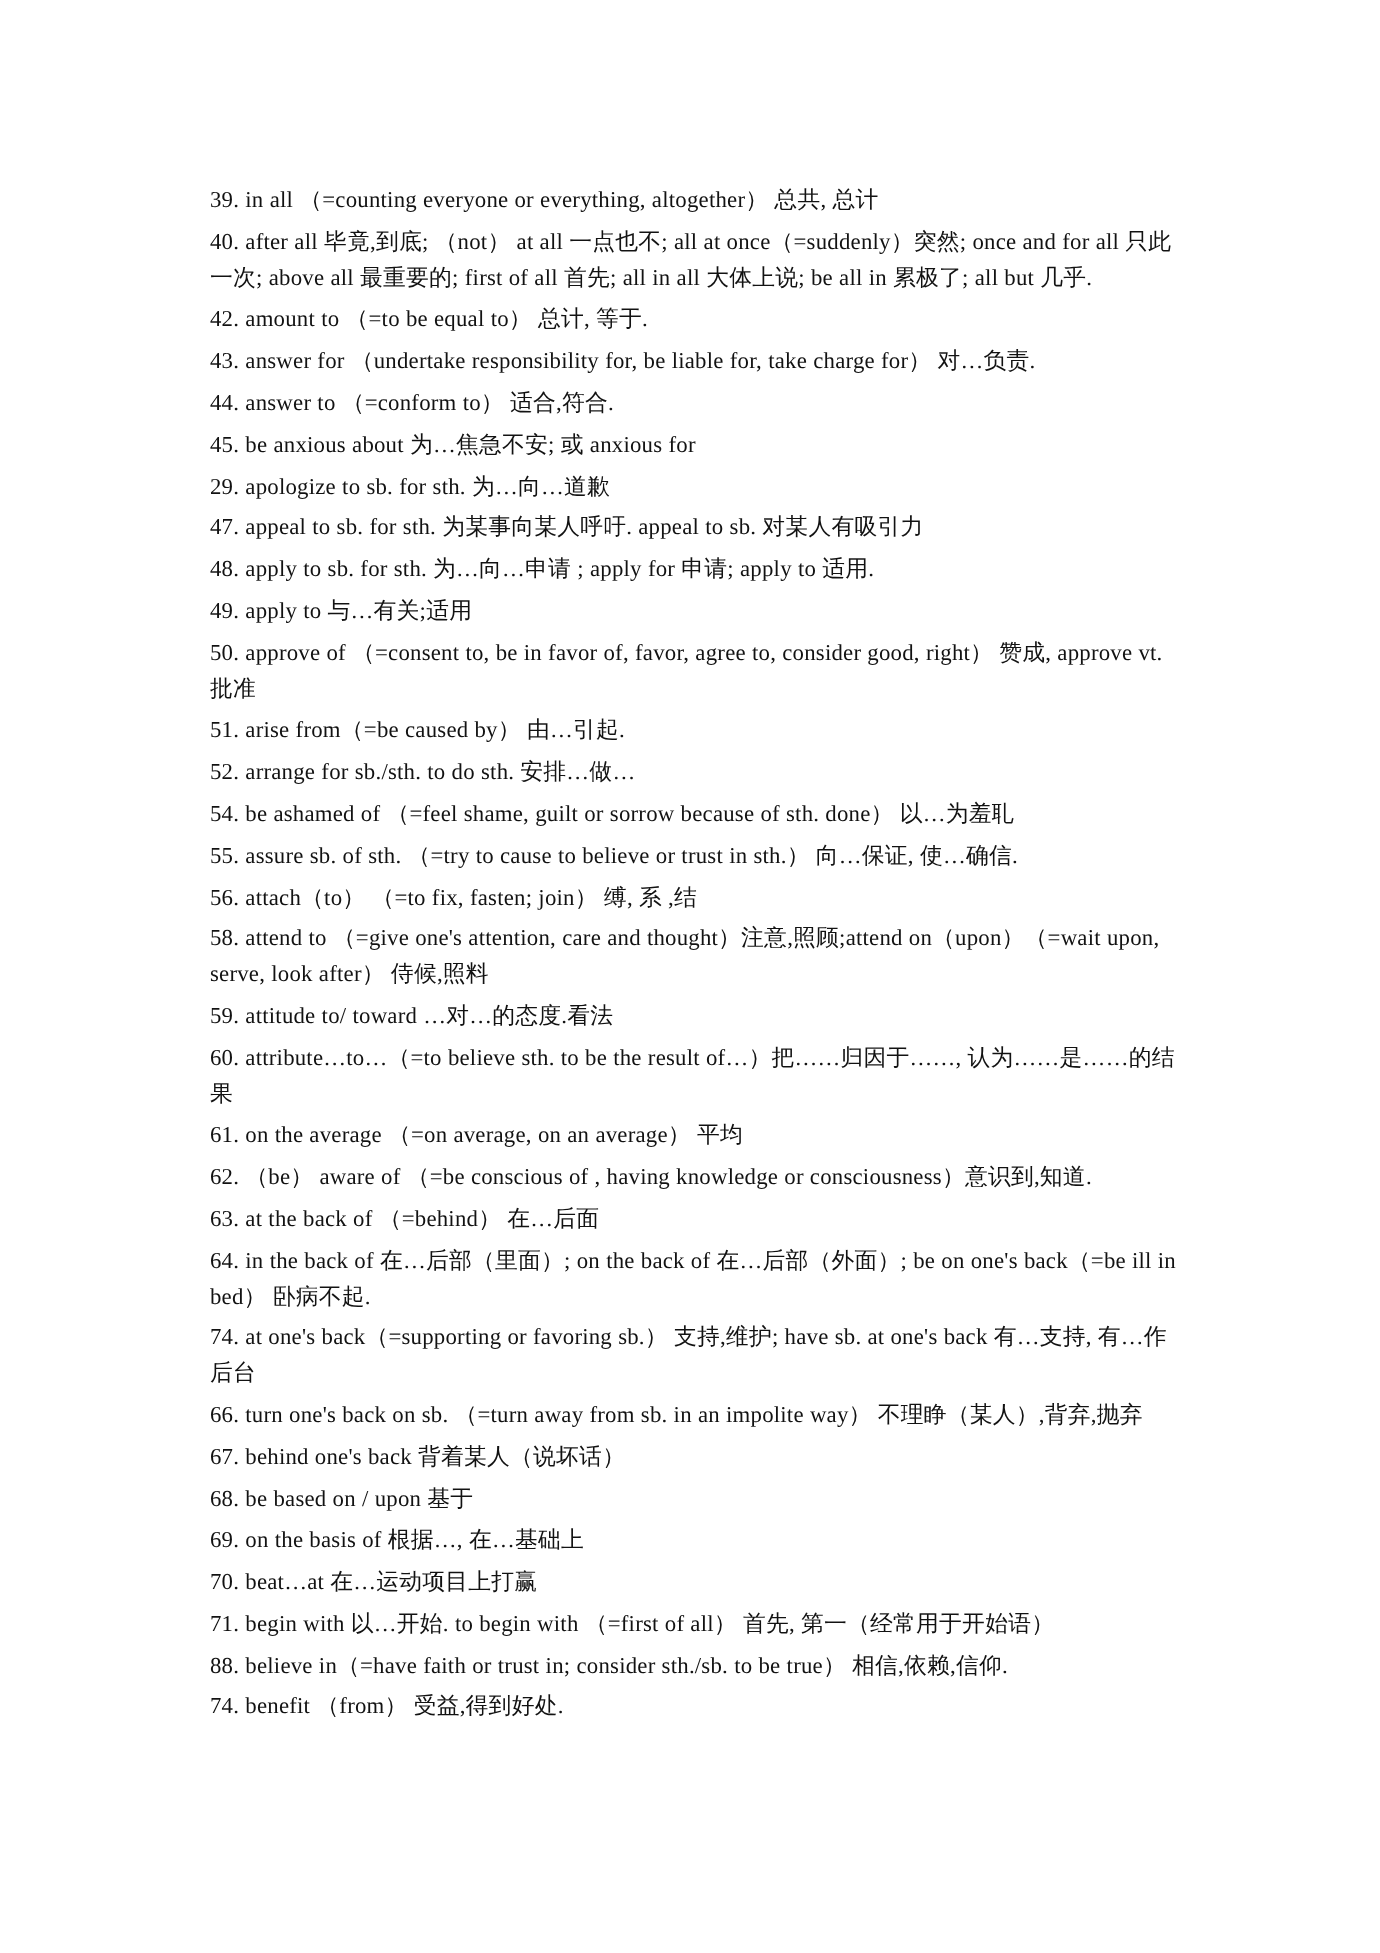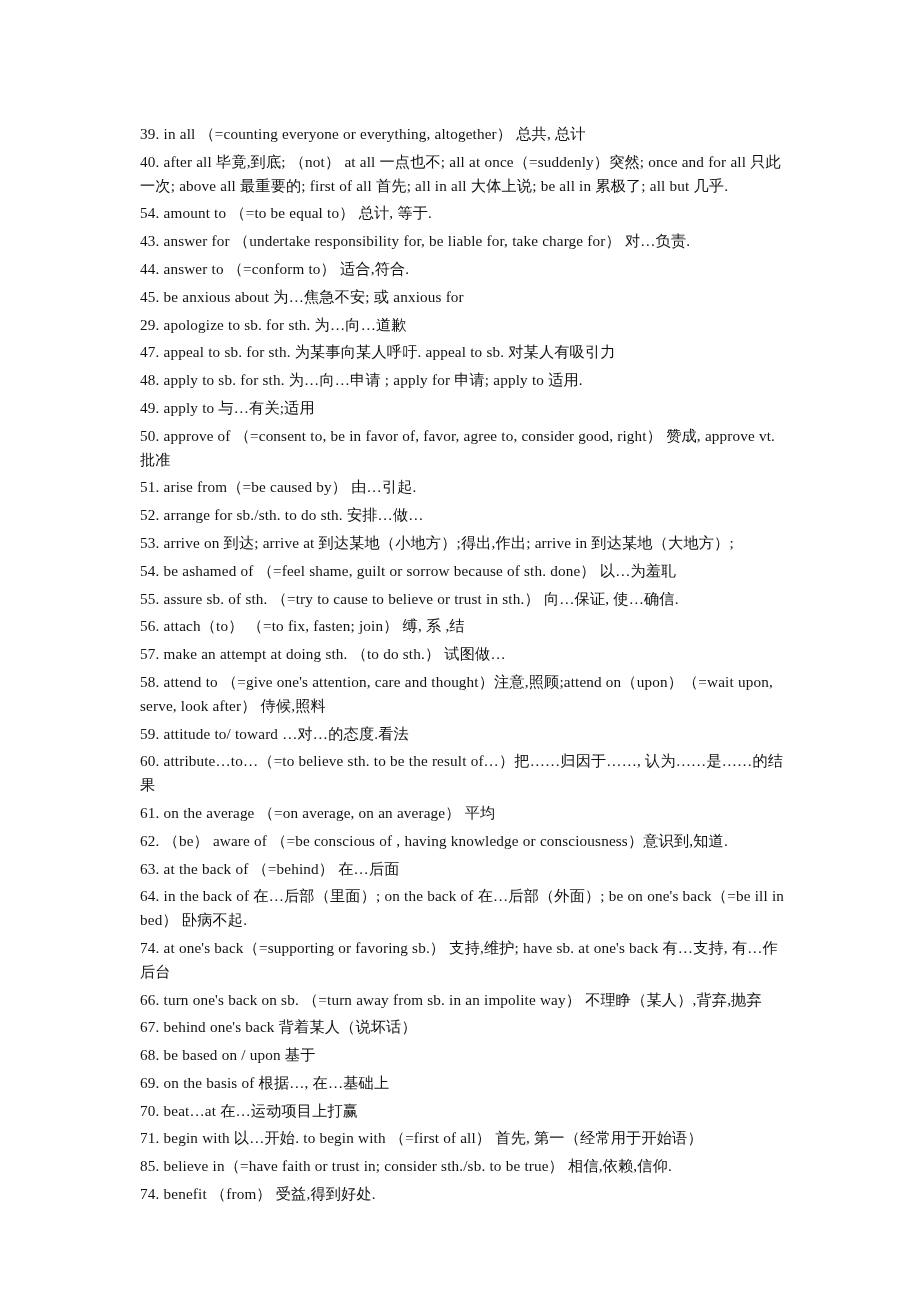--- a/index.html
+++ b/index.html
@@ -38,46 +38,44 @@
     word-spacing: 0.01em;
   }
 </style>
 </head>
 <body>
 
 <div class="page">
   <div class="entry-list">
     <p class="entry">39. in all （=counting everyone or everything, altogether）  总共, 总计</p>
     <p class="entry">40. after all  毕竟,到底; （not）  at all  一点也不; all at once（=suddenly）突然; once and for all 只此一次; above all  最重要的; first of all  首先; all in all  大体上说; be all in  累极了; all but  几乎.</p>
-    <p class="entry">54. amount to （=to be equal to）  总计, 等于.</p>
+    <p class="entry">42. amount to （=to be equal to）  总计, 等于.</p>
     <p class="entry">43. answer for （undertake responsibility for, be liable for, take charge for）  对…负责.</p>
     <p class="entry">44. answer to （=conform to）  适合,符合.</p>
     <p class="entry">45. be anxious about  为…焦急不安; 或 anxious for</p>
     <p class="entry">29. apologize to sb. for sth.  为…向…道歉</p>
     <p class="entry">47. appeal to sb. for sth.  为某事向某人呼吁. appeal to sb.  对某人有吸引力</p>
     <p class="entry">48. apply to sb. for sth.  为…向…申请 ; apply for 申请; apply to  适用.</p>
     <p class="entry">49. apply to  与…有关;适用</p>
     <p class="entry">50. approve of （=consent to, be in favor of, favor, agree to, consider good, right）  赞成, approve vt. 批准</p>
     <p class="entry">51. arise from（=be caused by）  由…引起.</p>
     <p class="entry">52. arrange for sb./sth. to do sth.  安排…做…</p>
-    <p class="entry">53. arrive on  到达; arrive at  到达某地（小地方）;得出,作出; arrive in  到达某地（大地方）;</p>
     <p class="entry">54. be ashamed of （=feel shame, guilt or sorrow because of sth. done）  以…为羞耴</p>
     <p class="entry">55. assure sb. of sth. （=try to cause to believe or trust in sth.）  向…保证, 使…确信.</p>
     <p class="entry">56. attach（to） （=to fix, fasten; join）  缚, 系 ,结</p>
-    <p class="entry">57. make an attempt at doing sth. （to do sth.）  试图做…</p>
     <p class="entry">58. attend to （=give one's attention, care and thought）注意,照顾;attend on（upon）（=wait upon, serve, look after）  侍候,照料</p>
     <p class="entry">59. attitude to/ toward …对…的态度.看法</p>
     <p class="entry">60. attribute…to…（=to believe sth. to be the result of…）把……归因于……, 认为……是……的结果</p>
     <p class="entry">61. on the average （=on average, on an average）  平均</p>
     <p class="entry">62. （be）  aware of （=be conscious of , having knowledge or consciousness）意识到,知道.</p>
     <p class="entry">63. at the back of （=behind）  在…后面</p>
     <p class="entry">64. in the back of 在…后部（里面）; on the back of 在…后部（外面）; be on one's back（=be ill in bed）  卧病不起.</p>
     <p class="entry">74. at one's back（=supporting or favoring sb.）  支持,维护; have sb. at one's back  有…支持, 有…作后台</p>
     <p class="entry">66. turn one's back on sb. （=turn away from sb. in an impolite way）  不理睁（某人）,背弃,抛弃</p>
     <p class="entry">67. behind one's back  背着某人（说坏话）</p>
     <p class="entry">68. be based on / upon  基于</p>
     <p class="entry">69. on the basis of  根据…, 在…基础上</p>
     <p class="entry">70. beat…at  在…运动项目上打赢</p>
     <p class="entry">71. begin with  以…开始. to begin with （=first of all）  首先, 第一（经常用于开始语）</p>
-    <p class="entry">85. believe in（=have faith or trust in; consider sth./sb. to be true）  相信,依赖,信仰.</p>
+    <p class="entry">88. believe in（=have faith or trust in; consider sth./sb. to be true）  相信,依赖,信仰.</p>
     <p class="entry">74. benefit （from）  受益,得到好处.</p>
   </div>
 </div>
 
 </body></html>

